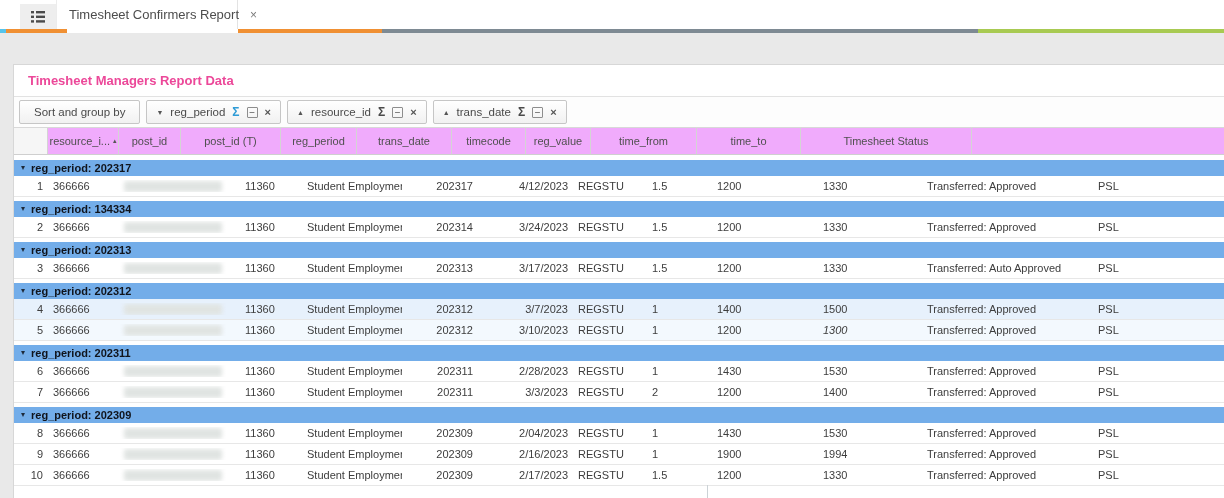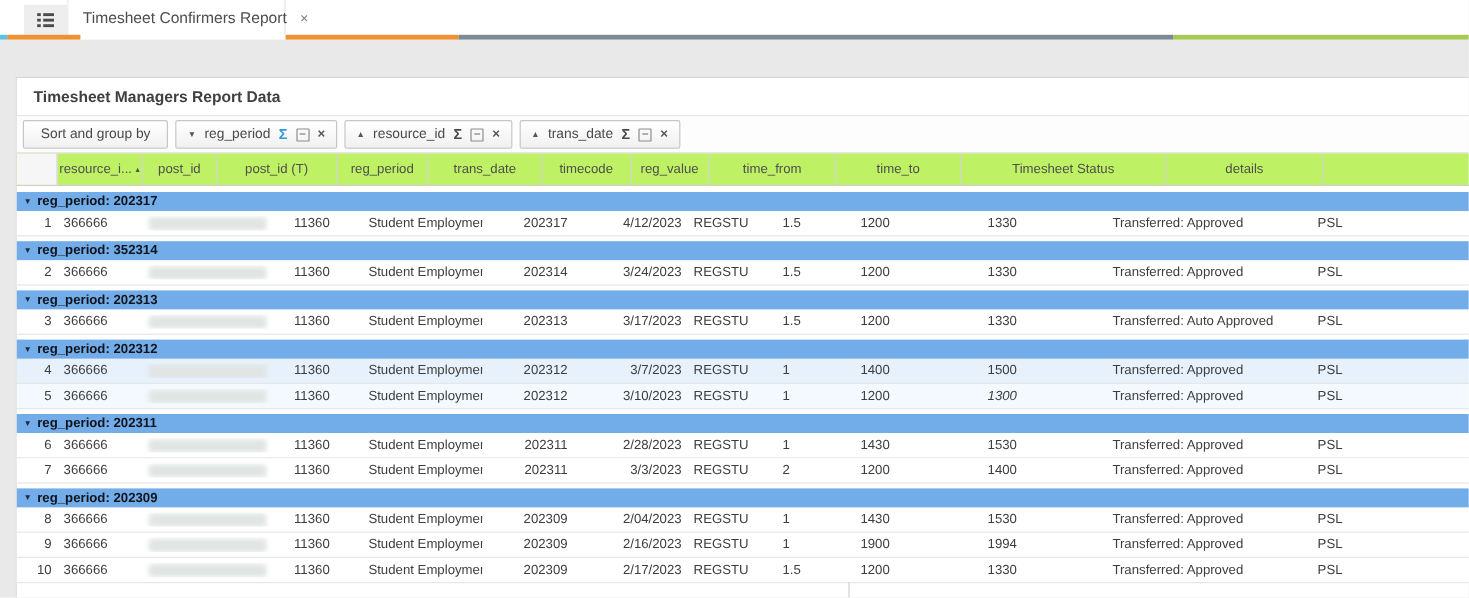--- a/index.html
+++ b/index.html
@@ -27,40 +27,40 @@
   .seg-orange-1{left:6px;width:61px;background:var(--orange,#F09033);}
   .seg-orange-2{left:238px;width:144px;background:var(--orange,#F09033);}
   .seg-slate{left:382px;width:596px;background:var(--slate,#7E8A93);}
   .seg-green{left:978px;width:246px;background:var(--green,#A8CA52);}
   
   .panel{
     position:absolute;left:13px;top:64px;width:1211px;height:434px;background:#ffffff;
     border-top:1px solid #d7d7d7;border-left:1px solid #d7d7d7;box-sizing:border-box;
   }
   .panel-header{height:31px;border-bottom:1px solid #e2e2e2;display:flex;align-items:center;padding-left:14px;}
-  .panel-title{font-size:13px;font-weight:bold;color:#404040;}
+  .panel-title{font-size:13px;font-weight:bold;color:#ec4899;}
   
   .toolbar{height:30px;border-bottom:1px solid #d8d8d8;background:#fdfdfd;display:flex;align-items:center;padding-left:5px;gap:6px;}
   .btn,.chip{
     height:24px;box-sizing:border-box;border:1px solid #c6c6c6;border-radius:2px;
     background:linear-gradient(#ffffff,#f1f1f1);display:flex;align-items:center;
     font-size:11.5px;color:#4a4a4a;cursor:pointer;
   }
   .btn{padding:0 14px;}
   .chip{padding:0 9px;gap:7px;}
   .chip .tri{font-size:7px;color:#555555;}
   .chip .sigma{font-size:12px;font-weight:bold;color:#4a4a4a;}
   .chip .sigma.active{color:var(--sigma-blue,#2E9BD6);}
   .chip .minusbox{
     width:11px;height:11px;box-sizing:border-box;border:1px solid #8d8d8d;border-radius:1px;
     font-size:10px;line-height:9px;text-align:center;color:#555555;
   }
   .chip .chip-x{font-size:11px;font-weight:bold;color:#555555;}
   
-  .grid-header{display:flex;height:26px;background:#bef264;border-bottom:1px solid #cfcfcf;}
+  .grid-header{display:flex;height:26px;background:#f0abfc;border-bottom:1px solid #cfcfcf;}
   .hcell{
     box-sizing:border-box;border-right:1px solid #d4d4d4;height:100%;
     display:flex;align-items:center;justify-content:center;gap:3px;
     font-size:11px;color:#4f4f4f;overflow:hidden;white-space:nowrap;
   }
   .hcell.first{background:#f6f6f6;}
   .sortmark{font-size:7px;color:#555555;}
   .grid-body{padding-top:5px;background:#ffffff;}
   .group-row{
     height:16px;background:var(--group-blue,#73ADE9);display:flex;align-items:center;
@@ -171,23 +171,20 @@
       </div>
       <div class="hcell" style="width: 106px;">
         <span>time_from</span>
       </div>
       <div class="hcell" style="width: 104px;">
         <span>time_to</span>
       </div>
       <div class="hcell" style="width: 171px;">
         <span>Timesheet Status</span>
       </div>
-      <div class="hcell" style="width: 131px;">
-        <span>details</span>
-      </div>
     </div>
   <div class="grid-body" id="grid-body">
       <div class="group-row gfirst">
         <span class="gmark">▾</span>
         <span class="glabel">reg_period: 202317</span>
       </div>
       <div class="data-row">
         <div class="cell a-right" style="width: 34px;">1</div>
         <div class="cell a-left" style="width: 71px;">366666</div>
         <div class="cell a-left" style="width: 121px;"><span class="redact"></span></div>
@@ -197,21 +194,21 @@
         <div class="cell a-right" style="width: 95px;">4/12/2023</div>
         <div class="cell a-left" style="width: 74px;">REGSTU</div>
         <div class="cell a-left" style="width: 65px;">1.5</div>
         <div class="cell a-left" style="width: 106px;">1200</div>
         <div class="cell a-left" style="width: 104px;">1330</div>
         <div class="cell a-left" style="width: 171px;">Transferred: Approved</div>
         <div class="cell a-left" style="width: 131px;">PSL</div>
       </div>
       <div class="group-row">
         <span class="gmark">▾</span>
-        <span class="glabel">reg_period: 352314</span>
+        <span class="glabel">reg_period: 134334</span>
       </div>
       <div class="data-row">
         <div class="cell a-right" style="width: 34px;">2</div>
         <div class="cell a-left" style="width: 71px;">366666</div>
         <div class="cell a-left" style="width: 121px;"><span class="redact"></span></div>
         <div class="cell a-left" style="width: 62px;">11360</div>
         <div class="cell a-left" style="width: 100px;">Student Employment, ...</div>
         <div class="cell a-right" style="width: 76px;">202314</div>
         <div class="cell a-right" style="width: 95px;">3/24/2023</div>
         <div class="cell a-left" style="width: 74px;">REGSTU</div>

